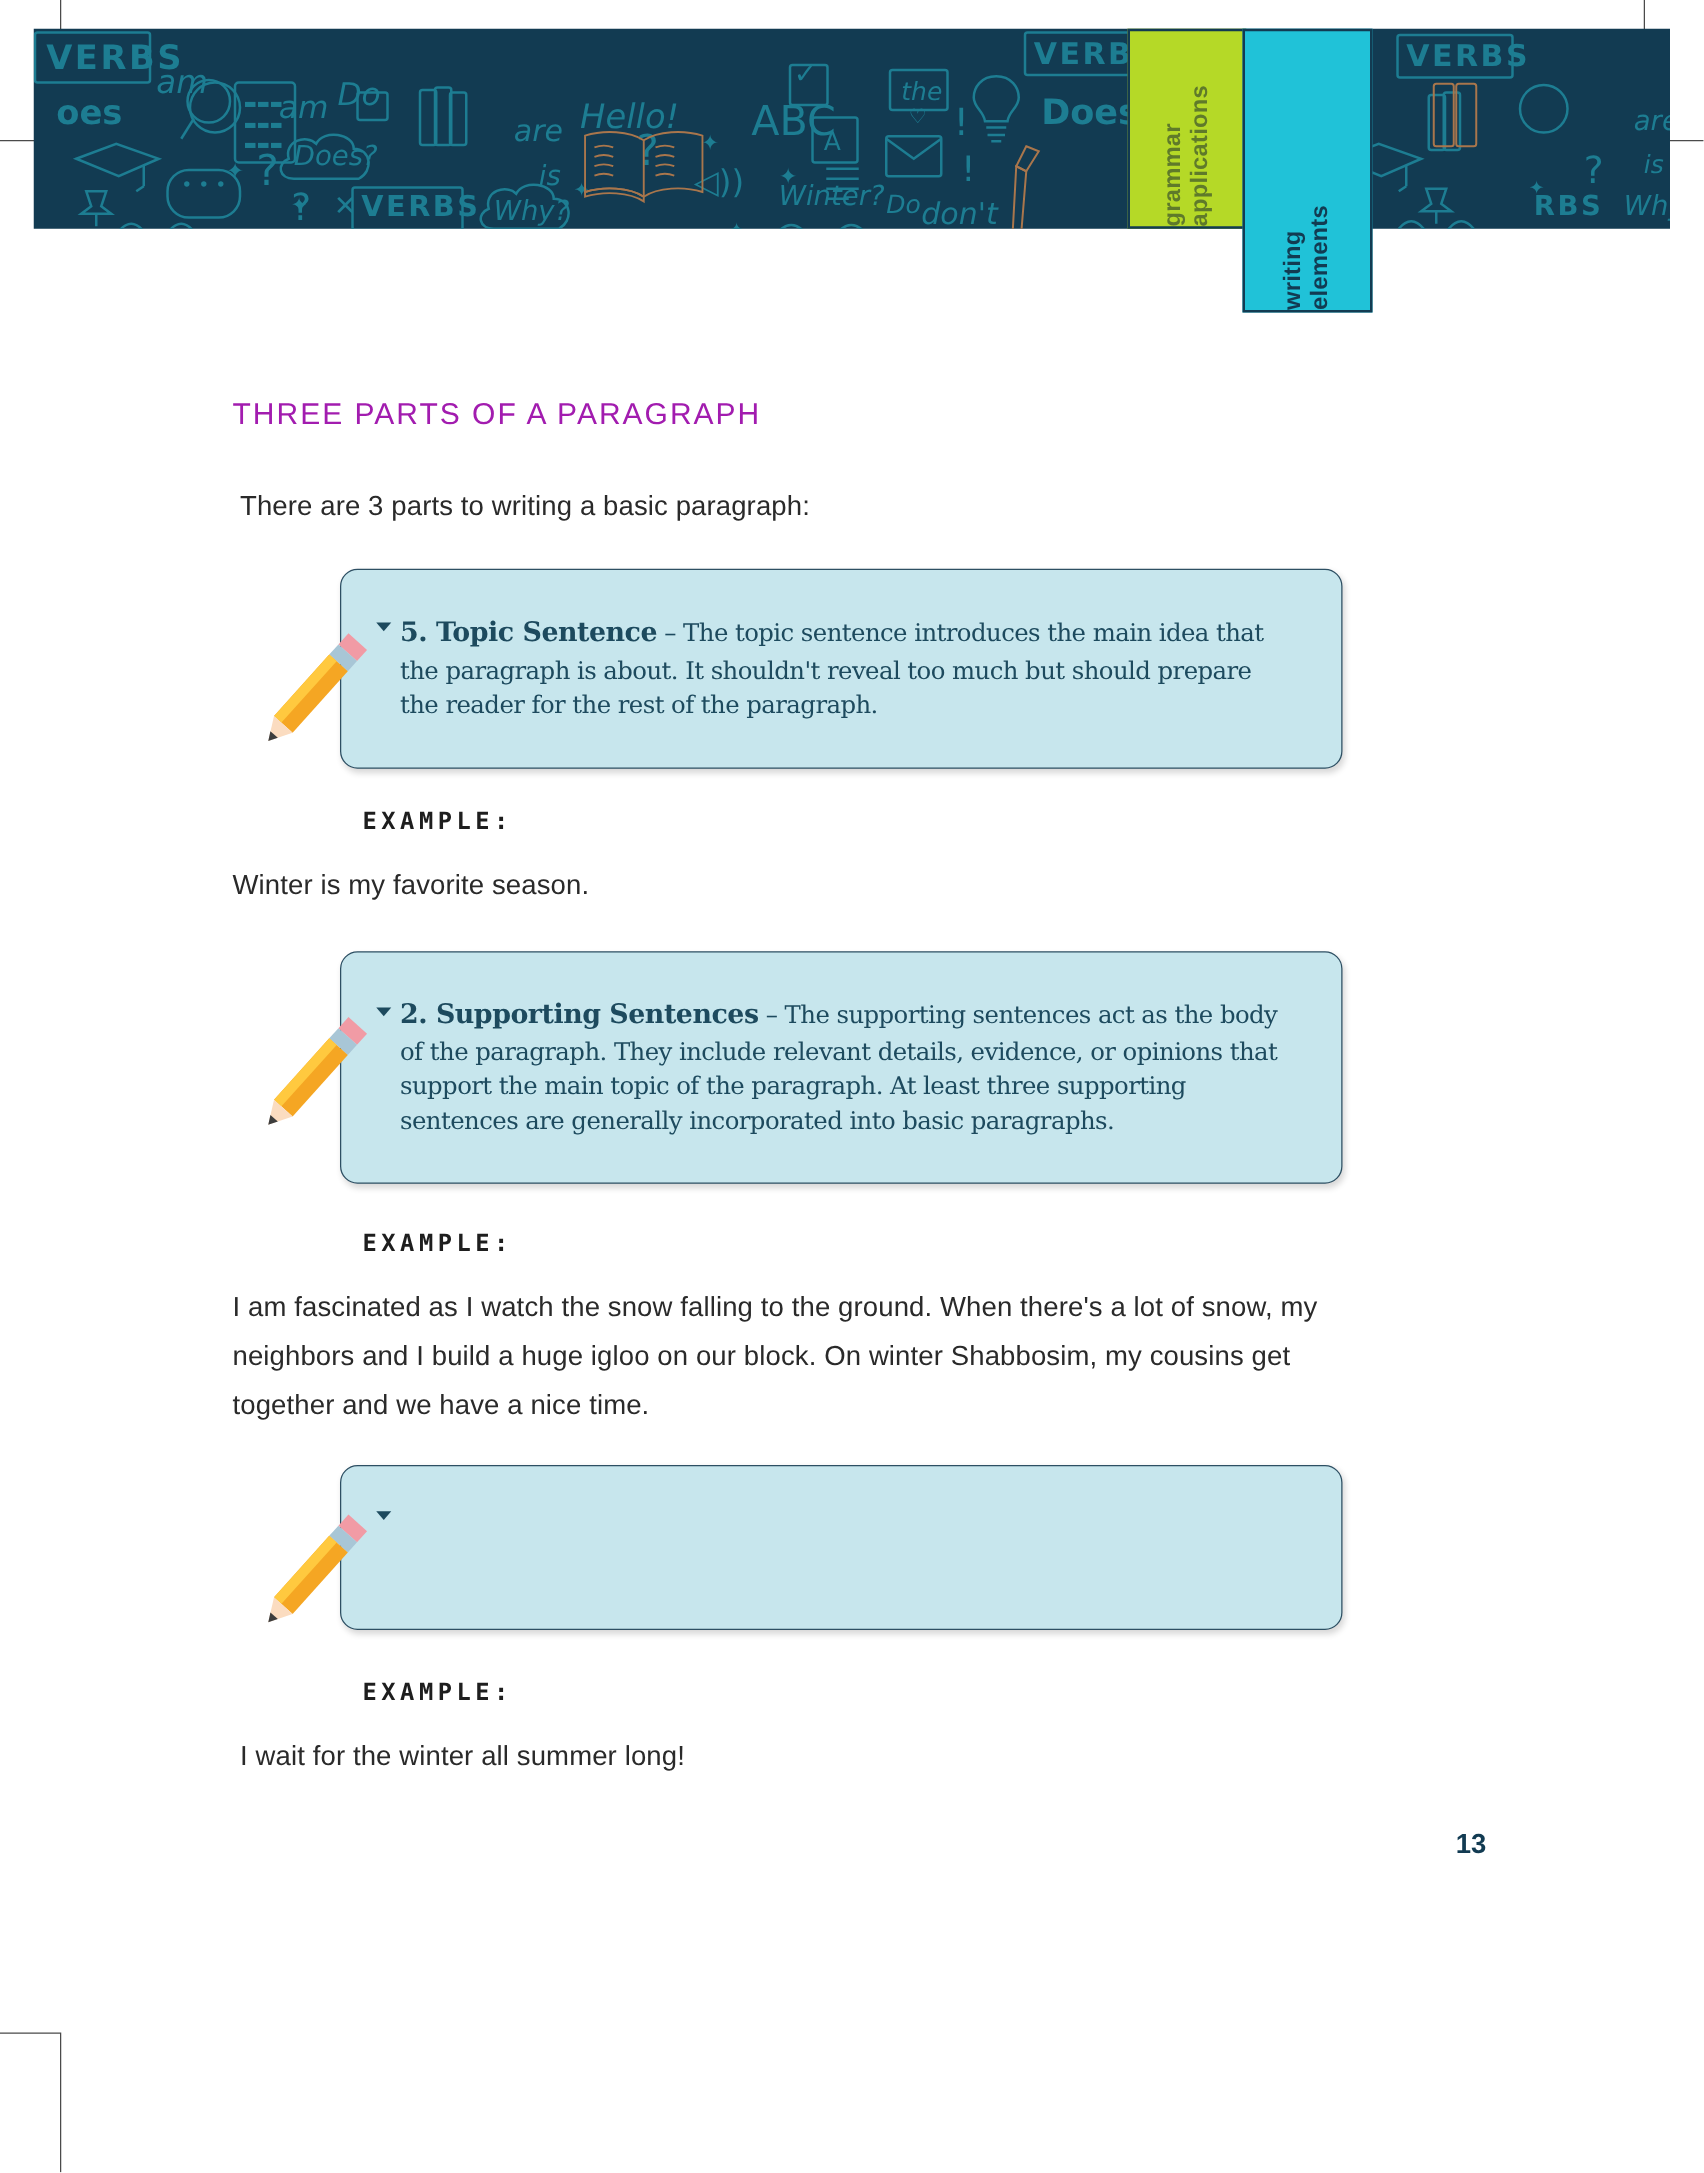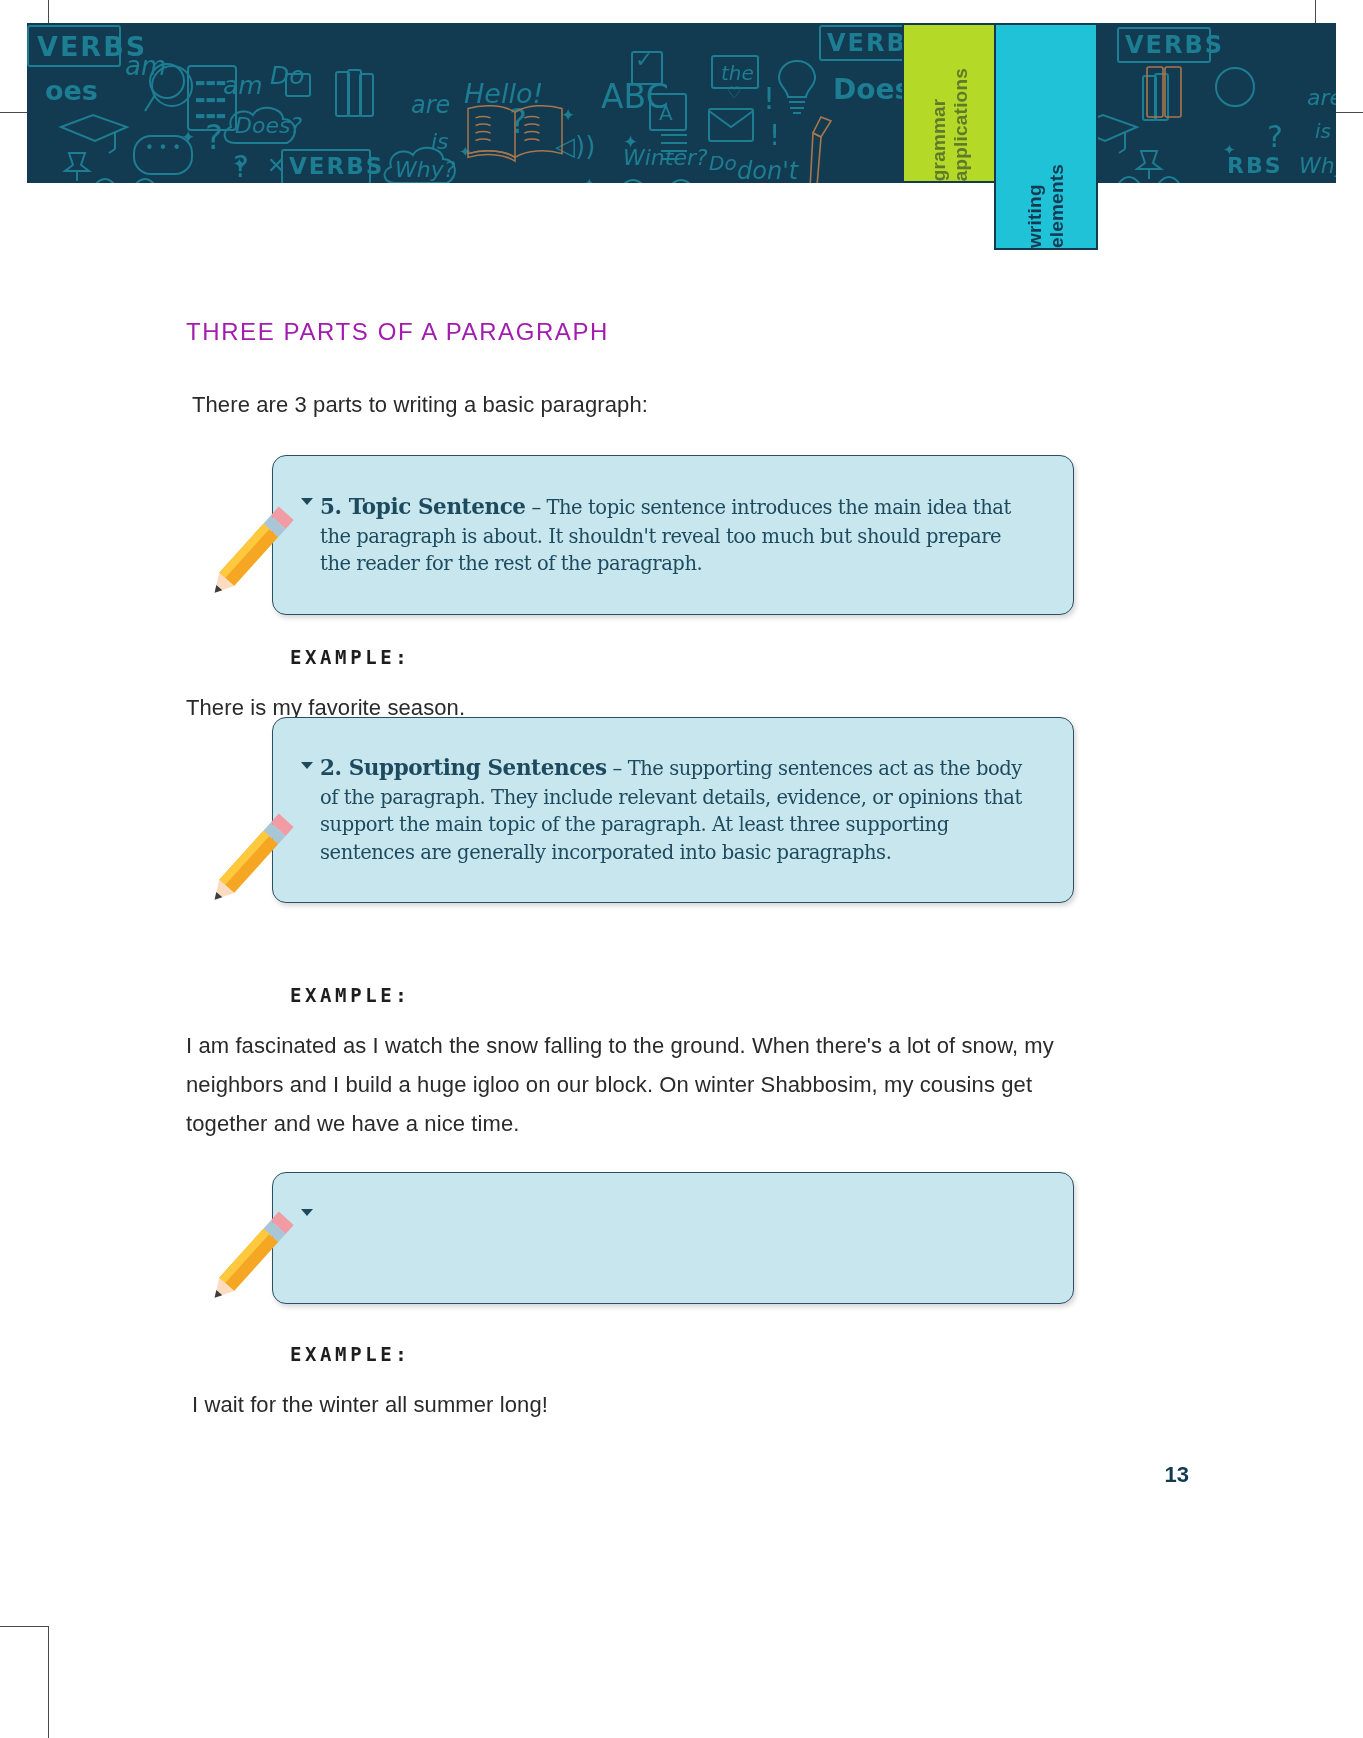--- a/index.html
+++ b/index.html
@@ -385,23 +385,23 @@
       <g transform="rotate(42 65 65)">
         <rect x="56" y="12" width="20" height="12" fill="#f19ba5"></rect>
         <rect x="56" y="24" width="20" height="11" fill="#a8c6d6"></rect>
         <rect x="56" y="35" width="20" height="66" fill="#f5a623"></rect>
         <rect x="56" y="35" width="8" height="66" fill="#ffc93f"></rect>
         <polygon points="56,101 76,101 66,119" fill="#fbdcc0"></polygon>
         <polygon points="62,112 70,112 66,119" fill="#3d3d3d"></polygon>
       </g>
     </svg>
     <div class="example-label" style="top:646px;">EXAMPLE:</div>
-    <div class="example-body" style="top:688px; width:900px;">There is my favorite season.</div>
-
-    <div class="callout" style="top:717px; width:802px; height:186px;">
+    <div class="example-body" style="top:688px; width:900px;">Winter is my favorite season.</div>
+
+    <div class="callout" style="top:761px; width:802px; height:186px;">
       <div class="bullet-tick" style="top:44px;"></div>
       <div class="callout-text">
         <b>2. Supporting Sentences</b><span> – </span><span>The supporting sentences act as the body of the paragraph. They include relevant details, evidence, or opinions that support the main topic of the paragraph. At least three supporting sentences are generally incorporated into basic paragraphs.</span>
       </div>
     </div>
     <svg class="pencil" style="left:185px; top:794px;" viewBox="0 0 130 130">
       <g transform="rotate(42 65 65)">
         <rect x="56" y="12" width="20" height="12" fill="#f19ba5"></rect>
         <rect x="56" y="24" width="20" height="11" fill="#a8c6d6"></rect>
         <rect x="56" y="35" width="20" height="66" fill="#f5a623"></rect>

